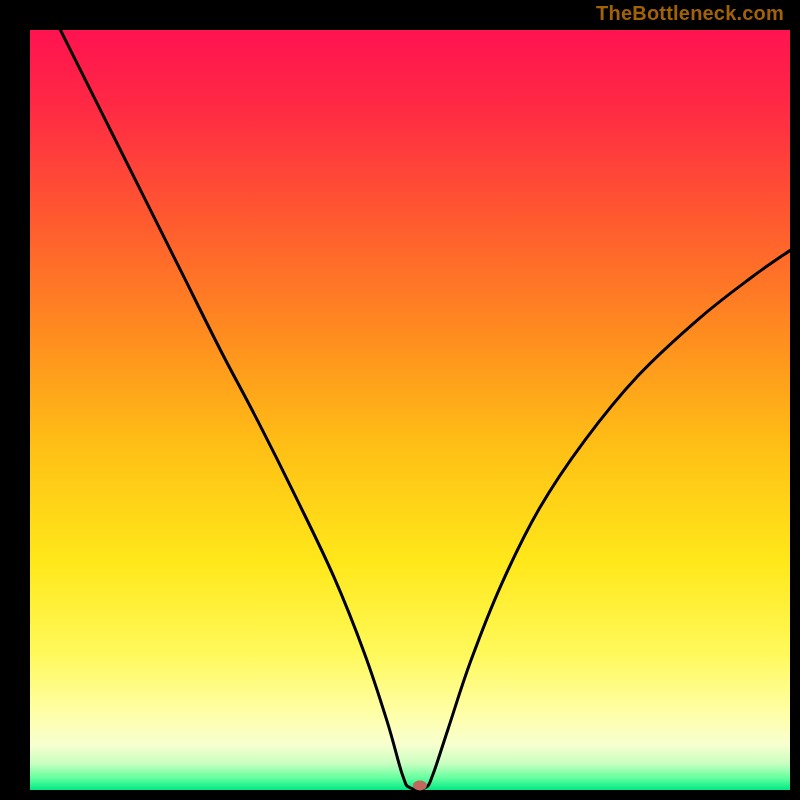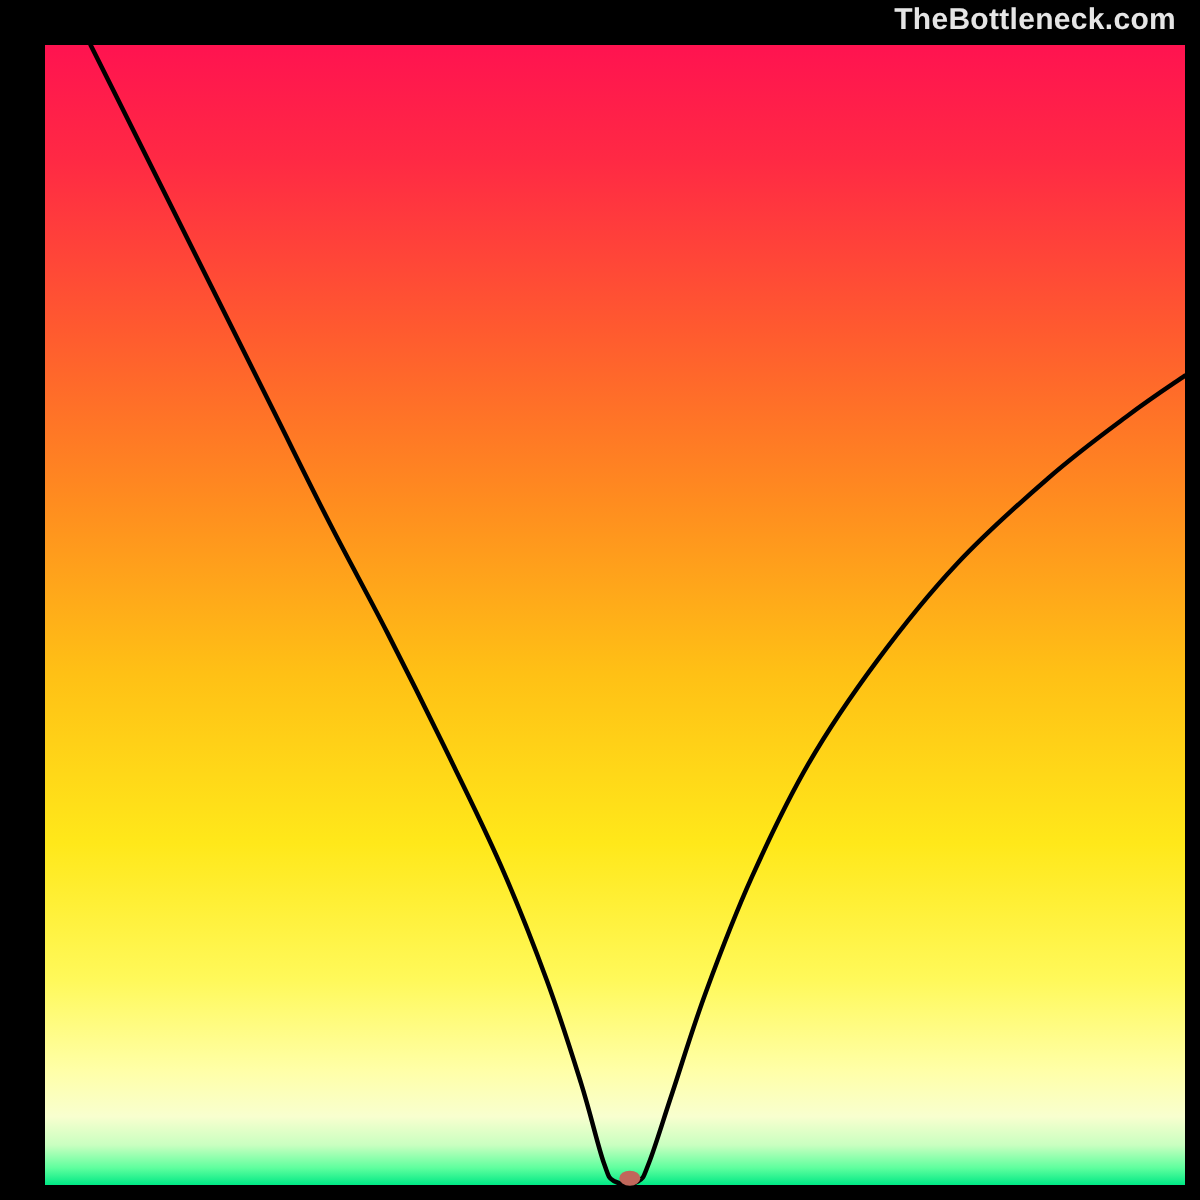--- a/index.html
+++ b/index.html
@@ -14,21 +14,21 @@
   .stage {
     position: relative;
     width: 800px;
     height: 800px;
     background: #000;
   }
   .watermark {
     position: absolute;
     top: 2px;
     right: 16px;
-    color: #e5e5e5;
+    color: #a16207;
     font-size: 20px;
     font-weight: 600;
     letter-spacing: 0.2px;
     user-select: none;
   }
   svg {
     position: absolute;
     top: 0;
     left: 0;
   }

